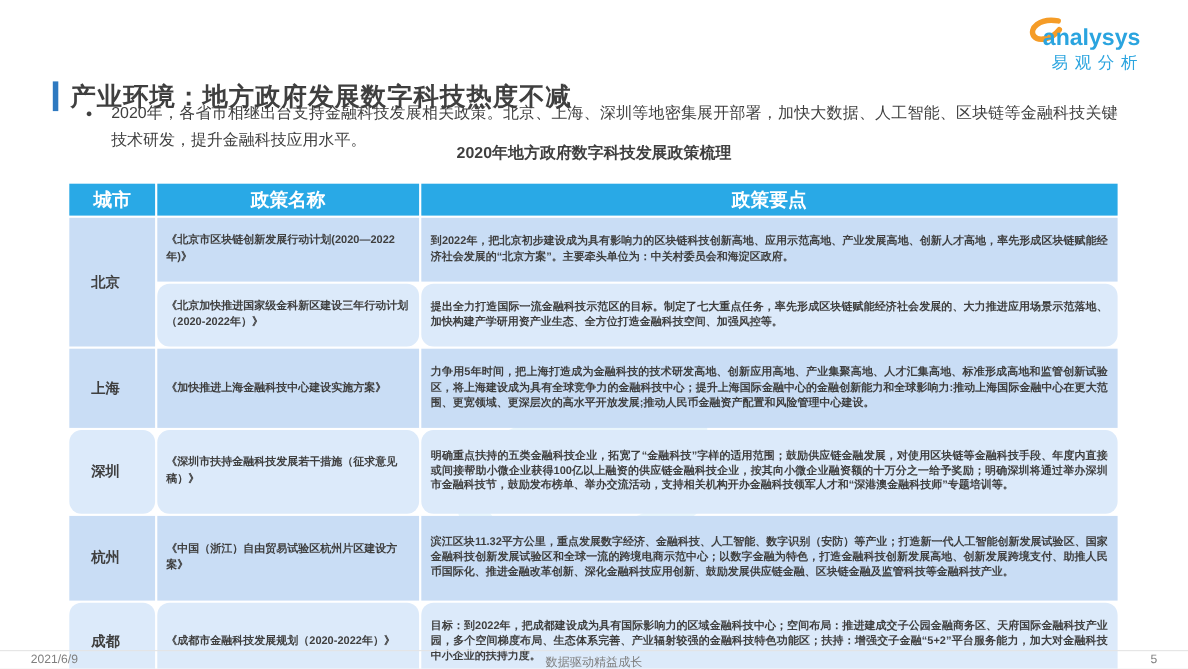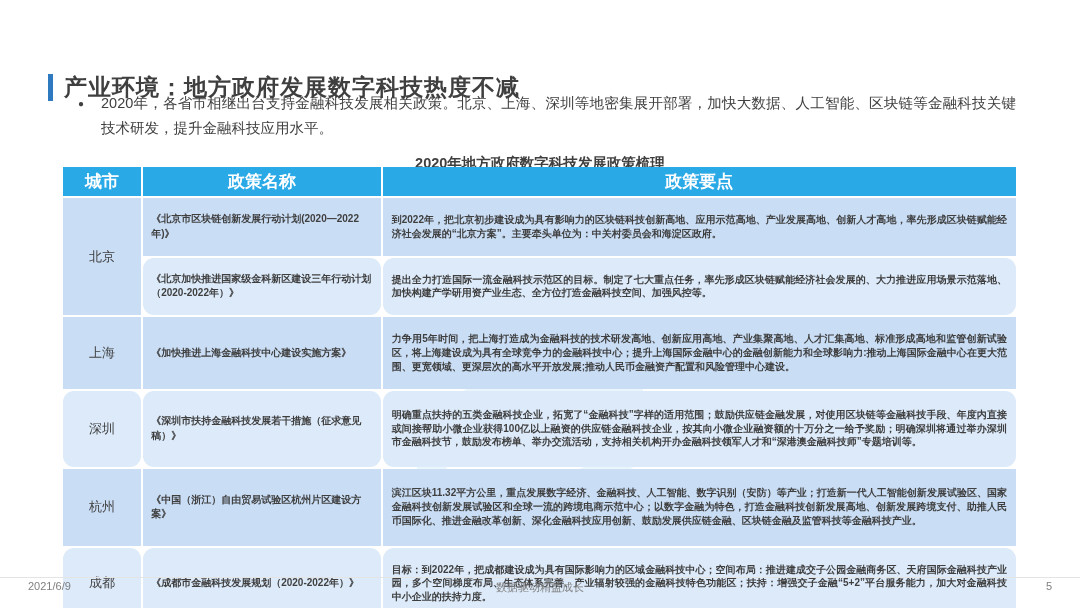--- a/index.html
+++ b/index.html
@@ -13,61 +13,68 @@
   .title-row { position: absolute; top: 27px; left: 48px; display: flex; align-items: center; margin-top: 45px; }
   .title-bar { width: 5px; height: 27px; background: #2E79C0; margin-right: 11px; }
   .page-title { font-size: 23px; font-weight: bold; color: #3F3F3F; letter-spacing: 1px; }
   
   .logo { position: absolute; top: 14px; right: 30px; width: 118px; }
   
   .bullet-row { position: absolute; top: 91px; left: 78px; width: 938px; display: flex; }
   .bullet-marker { font-size: 10px; color: #404040; line-height: 25px; margin-right: 17px; }
   .bullet-text { font-size: 14.5px; color: #404040; line-height: 25px; text-align: justify; }
   
-  .table-title { position: absolute; top: 154px; left: 0; width: 100%; text-align: center;
+  .table-title { position: absolute; top: 130px; left: 0; width: 100%; text-align: center;
     font-size: 14.5px; font-weight: bold; color: #3F3F3F; }
   
   .policy-table { position: absolute; top: 165px; left: 61px; width: 957px;
     border-collapse: separate; border-spacing: 2px; table-layout: fixed; }
   .policy-table th { background: #29A9E6; color: #ffffff; font-size: 17px; font-weight: bold;
     height: 29px; text-align: center; }
   .policy-table td { font-size: 10px; color: #3F3F3F; vertical-align: middle; font-weight: bold; }
   .policy-table tbody tr:nth-child(1) { height: 54px; }
   .policy-table tbody tr:nth-child(2) { height: 41px; }
   .policy-table tbody tr:nth-child(3) { height: 70px; }
   .policy-table tbody tr:nth-child(4) { height: 76px; }
   .policy-table tbody tr:nth-child(5) { height: 77px; }
   .policy-table tbody tr:nth-child(6) { height: 56px; }
   tr.row-dark td { background: #C9DDF5; }
   tr.row-light td { background: #DCEAFA; border-radius: 11px; }
-  td.city-cell { text-align: center; font-weight: normal; font-size: 13px; }
+  td.city-cell { font-weight: bold; font-size: 13px; padding-left: 20px; }
   td.city-dark { background: #C9DDF5 !important; }
   td.city-light { background: #DCEAFA !important; }
   td.policy-cell { padding: 5px 8px; line-height: 1.45; }
   td.points-cell { padding: 15px 9px; line-height: 1.38; text-align: justify; }
   
   .watermark { position: absolute; top: 270px; left: 330px; width: 520px; height: 300px;
     pointer-events: none; opacity: 0.09; }
   
-  .footer { position: absolute; left: 0; bottom: 0; width: 100%; height: 31px;
+  .footer { position: absolute; left: 0; bottom: 0; width: 100%; height: 17px;
     border-top: 1px solid #E4E4E4; font-size: 11px; color: #7F7F7F; }
   .footer-date { position: absolute; left: 28px; top: 2px; }
   .footer-slogan { position: absolute; left: 0; right: 0; top: 2px; text-align: center; }
   .footer-page { position: absolute; right: 28px; top: 2px; }
 </style>
 </head>
 <body>
 
 <div class="slide">
 
   <div class="title-row">
     <div class="title-bar"></div>
     <div class="page-title">产业环境：地方政府发展数字科技热度不减</div>
   </div>
 
+  <div class="logo">
+    <svg width="118" height="52" viewBox="0 0 118 52">
+      <path d="M30 5 C13 2 3 12 8 19 C12 24 24 22 31 13" fill="none" stroke="#F59C27" stroke-width="5" stroke-linecap="round"></path>
+      <text x="16" y="27" font-size="21" font-weight="bold" fill="#2AA4DF">analysys</text>
+      <text x="24" y="48" font-size="15" fill="#2AA4DF" letter-spacing="6">易观分析</text>
+    </svg>
+  </div>
 
   <div class="bullet-row">
     <div class="bullet-marker">●</div>
     <div class="bullet-text">2020年，各省市相继出台支持金融科技发展相关政策。北京、上海、深圳等地密集展开部署，加快大数据、人工智能、区块链等金融科技关键技术研发，提升金融科技应用水平。</div>
   </div>
 
   <div class="table-title">2020年地方政府数字科技发展政策梳理</div>
 
   <div class="watermark">
     <svg width="520" height="300" viewBox="0 0 520 300">

